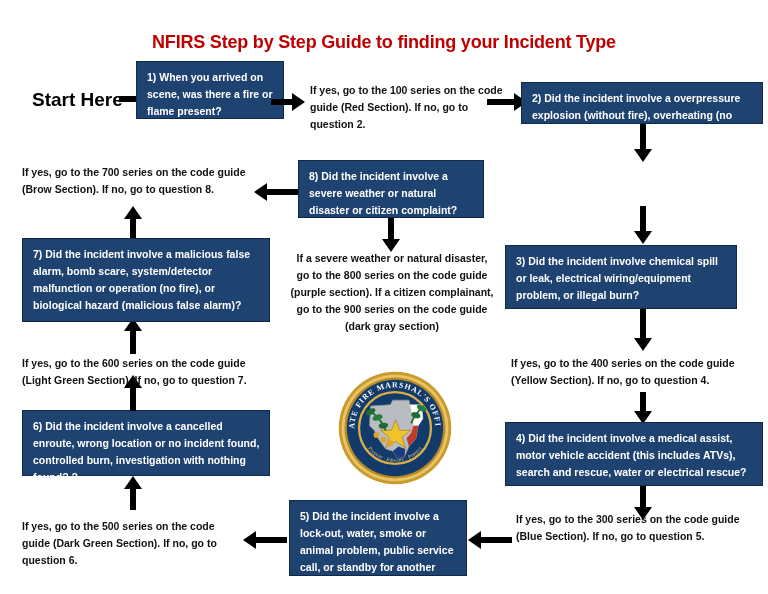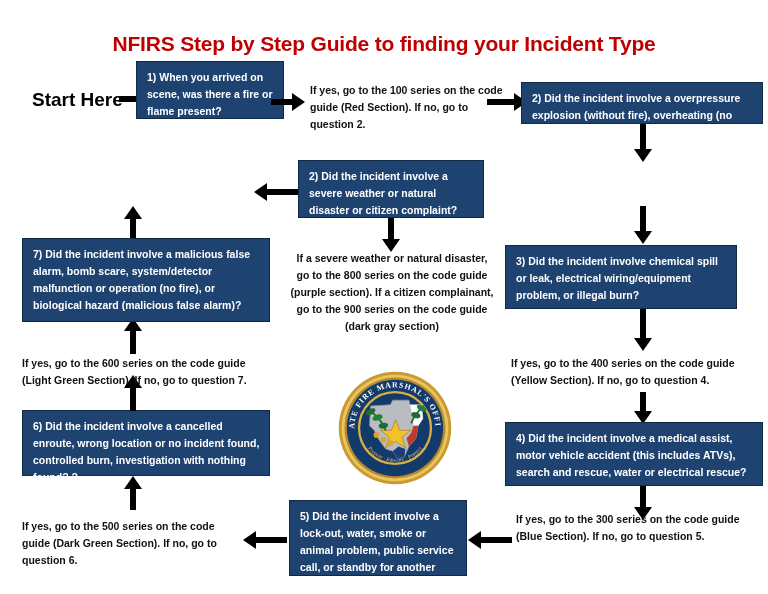--- a/index.html
+++ b/index.html
@@ -17,21 +17,21 @@
     background: #ffffff;
     overflow: hidden;
   }
   .title {
     position: absolute;
     left: 0;
     top: 32px;
     width: 768px;
     text-align: center;
     color: #C00000;
-    font-size: 21px;
+    font-size: 18px;
     font-weight: bold;
     letter-spacing: -0.2px;
   }
   .qbox {
     position: absolute;
     background: #1F4371;
     border: 1px solid #102A46;
     color: #FFFFFF;
     font-size: 10.5px;
     font-weight: bold;
@@ -197,27 +197,28 @@
       <div class="head"></div>
   </div>
 
   <div class="qbox" style="left:22px; top:238px; width:248px; height:84px;">7) Did the incident involve a malicious false alarm, bomb scare, system/detector malfunction or operation (no fire), or biological hazard (malicious false alarm)?</div>
 
   <div class="arrow up" style="left:124px; top:206px; width:18px; height:32px;">
     <div class="shaft" style="height:21px;"></div>
       <div class="head"></div>
   </div>
 
+  <div class="note" style="left:22px; top:164px; width:252px;">If yes, go to the 700 series on the code guide (Brow Section).  If no, go to question 8.</div>
 
   <div class="arrow left" style="left:254px; top:183px; width:44px; height:18px;">
     <div class="shaft" style="width:33px;"></div>
       <div class="head"></div>
   </div>
 
-  <div class="qbox" style="left:298px; top:160px; width:186px; height:58px;">2) Did the incident involve a severe weather or natural disaster or citizen complaint?</div>
+  <div class="qbox" style="left:298px; top:160px; width:186px; height:58px;">8) Did the incident involve a severe weather or natural disaster or citizen complaint?</div>
 
   <div class="arrow down" style="left:382px; top:218px; width:18px; height:34px;">
     <div class="shaft" style="height:23px;"></div>
       <div class="head"></div>
   </div>
 
   <div class="note center" style="left:290px; top:250px; width:204px;">If a severe weather or natural disaster, go to the 800 series on the code guide (purple section). If a citizen complainant, go to the 900 series on the code guide (dark gray section)</div>
 
   <div class="seal">
     <svg viewBox="0 0 200 200" width="116" height="116" aria-hidden="true">

